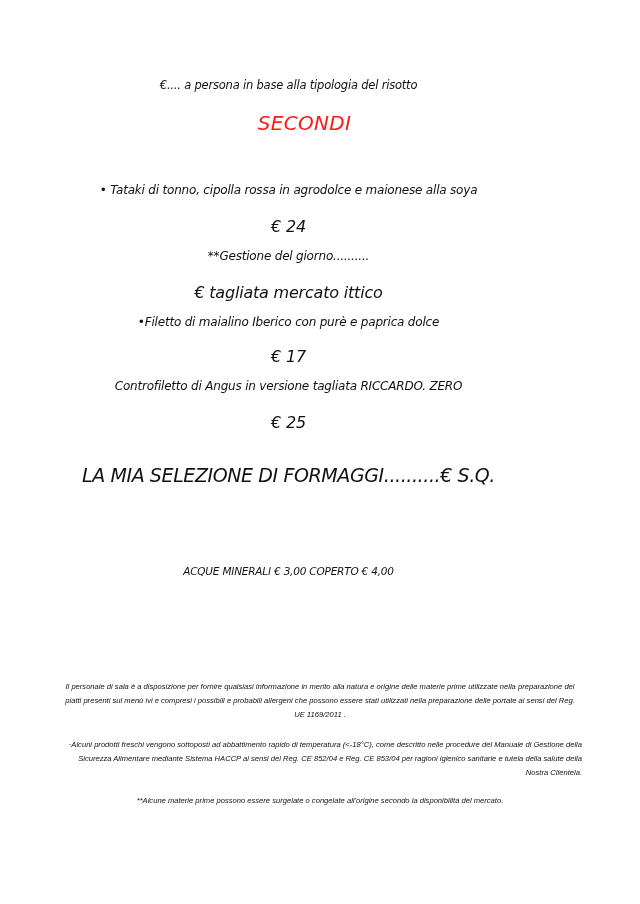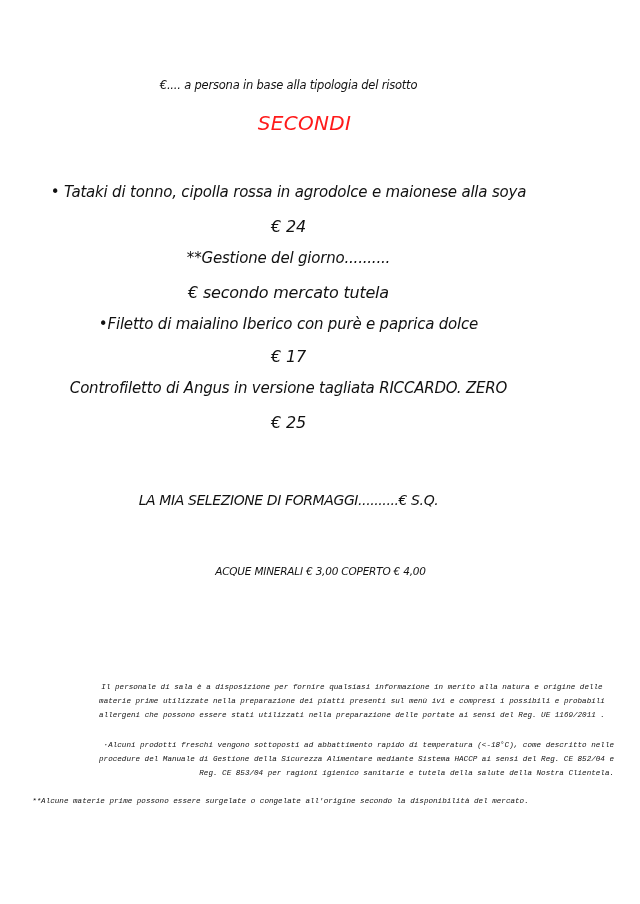--- a/index.html
+++ b/index.html
@@ -9,44 +9,44 @@
       color: #111111;
     }
     .line {
       position: absolute; left: 0; width: 577px; text-align: center;
       font-style: italic; white-space: nowrap;
       font-family: "DejaVu Sans", sans-serif;
       letter-spacing: -0.2px;
     }
     .intro { top: 78px; font-size: 11.5px; }
     .section-title { top: 111px; font-size: 20px; color: #ff1a1a; font-weight: normal; letter-spacing: 0.3px; }
-    .dish { font-size: 15px; }
+    .dish { font-size: 12px; }
     .price { font-size: 16px; }
-    .cheese { top: 492px; font-size: 14px; letter-spacing: -0.4px; }
-    .extras { top: 565px; font-size: 10.5px; padding-left: 32px; }
+    .cheese { top: 464px; font-size: 19px; letter-spacing: -0.4px; }
+    .extras { top: 565px; font-size: 10.5px; }
     .note {
       position: absolute; font-style: italic; font-size: 7.6px; line-height: 14px;
-      font-family: Liberation Mono, monospace; color: #111; margin-left: 32px;
+      font-family: Liberation Sans, sans-serif; color: #111;
     }
     .note1 { top: 680px; left: 62px; width: 516px; text-align: center; }
     .note2 { top: 738px; left: 58px; width: 524px; text-align: right; }
-    .note3 { top: 794px; left: 0; width: 640px; text-align: left; }
+    .note3 { top: 794px; left: 0; width: 640px; text-align: center; }
   </style>
 </head>
 <body>
 
 <div>
   <div class="line intro">€.... a persona in base alla tipologia del risotto</div>
   <div class="line section-title" style="color: rgb(255, 26, 26); padding-left: 16px;">SECONDI</div>
 
   <div class="line dish" style="top:183px">• Tataki di tonno, cipolla rossa in agrodolce e maionese alla soya</div>
   <div class="line price" style="top:217px">€ 24</div>
 
   <div class="line dish" style="top:249px">**Gestione del giorno..........</div>
-  <div class="line price" style="top:283px">€   secondo mercato tutela</div>
+  <div class="line price" style="top:283px">€   tagliata mercato ittico</div>
 
   <div class="line dish" style="top:315px">•Filetto di maialino Iberico con purè e paprica dolce</div>
   <div class="line price" style="top:347px">€ 17</div>
 
   <div class="line dish" style="top:379px">Controfiletto di Angus in versione tagliata RICCARDO. ZERO</div>
   <div class="line price" style="top:413px">€ 25</div>
 
   <div class="line cheese">LA MIA SELEZIONE DI FORMAGGI..........€ S.Q.</div>
   <div class="line extras">ACQUE MINERALI € 3,00  COPERTO € 4,00</div>
 

